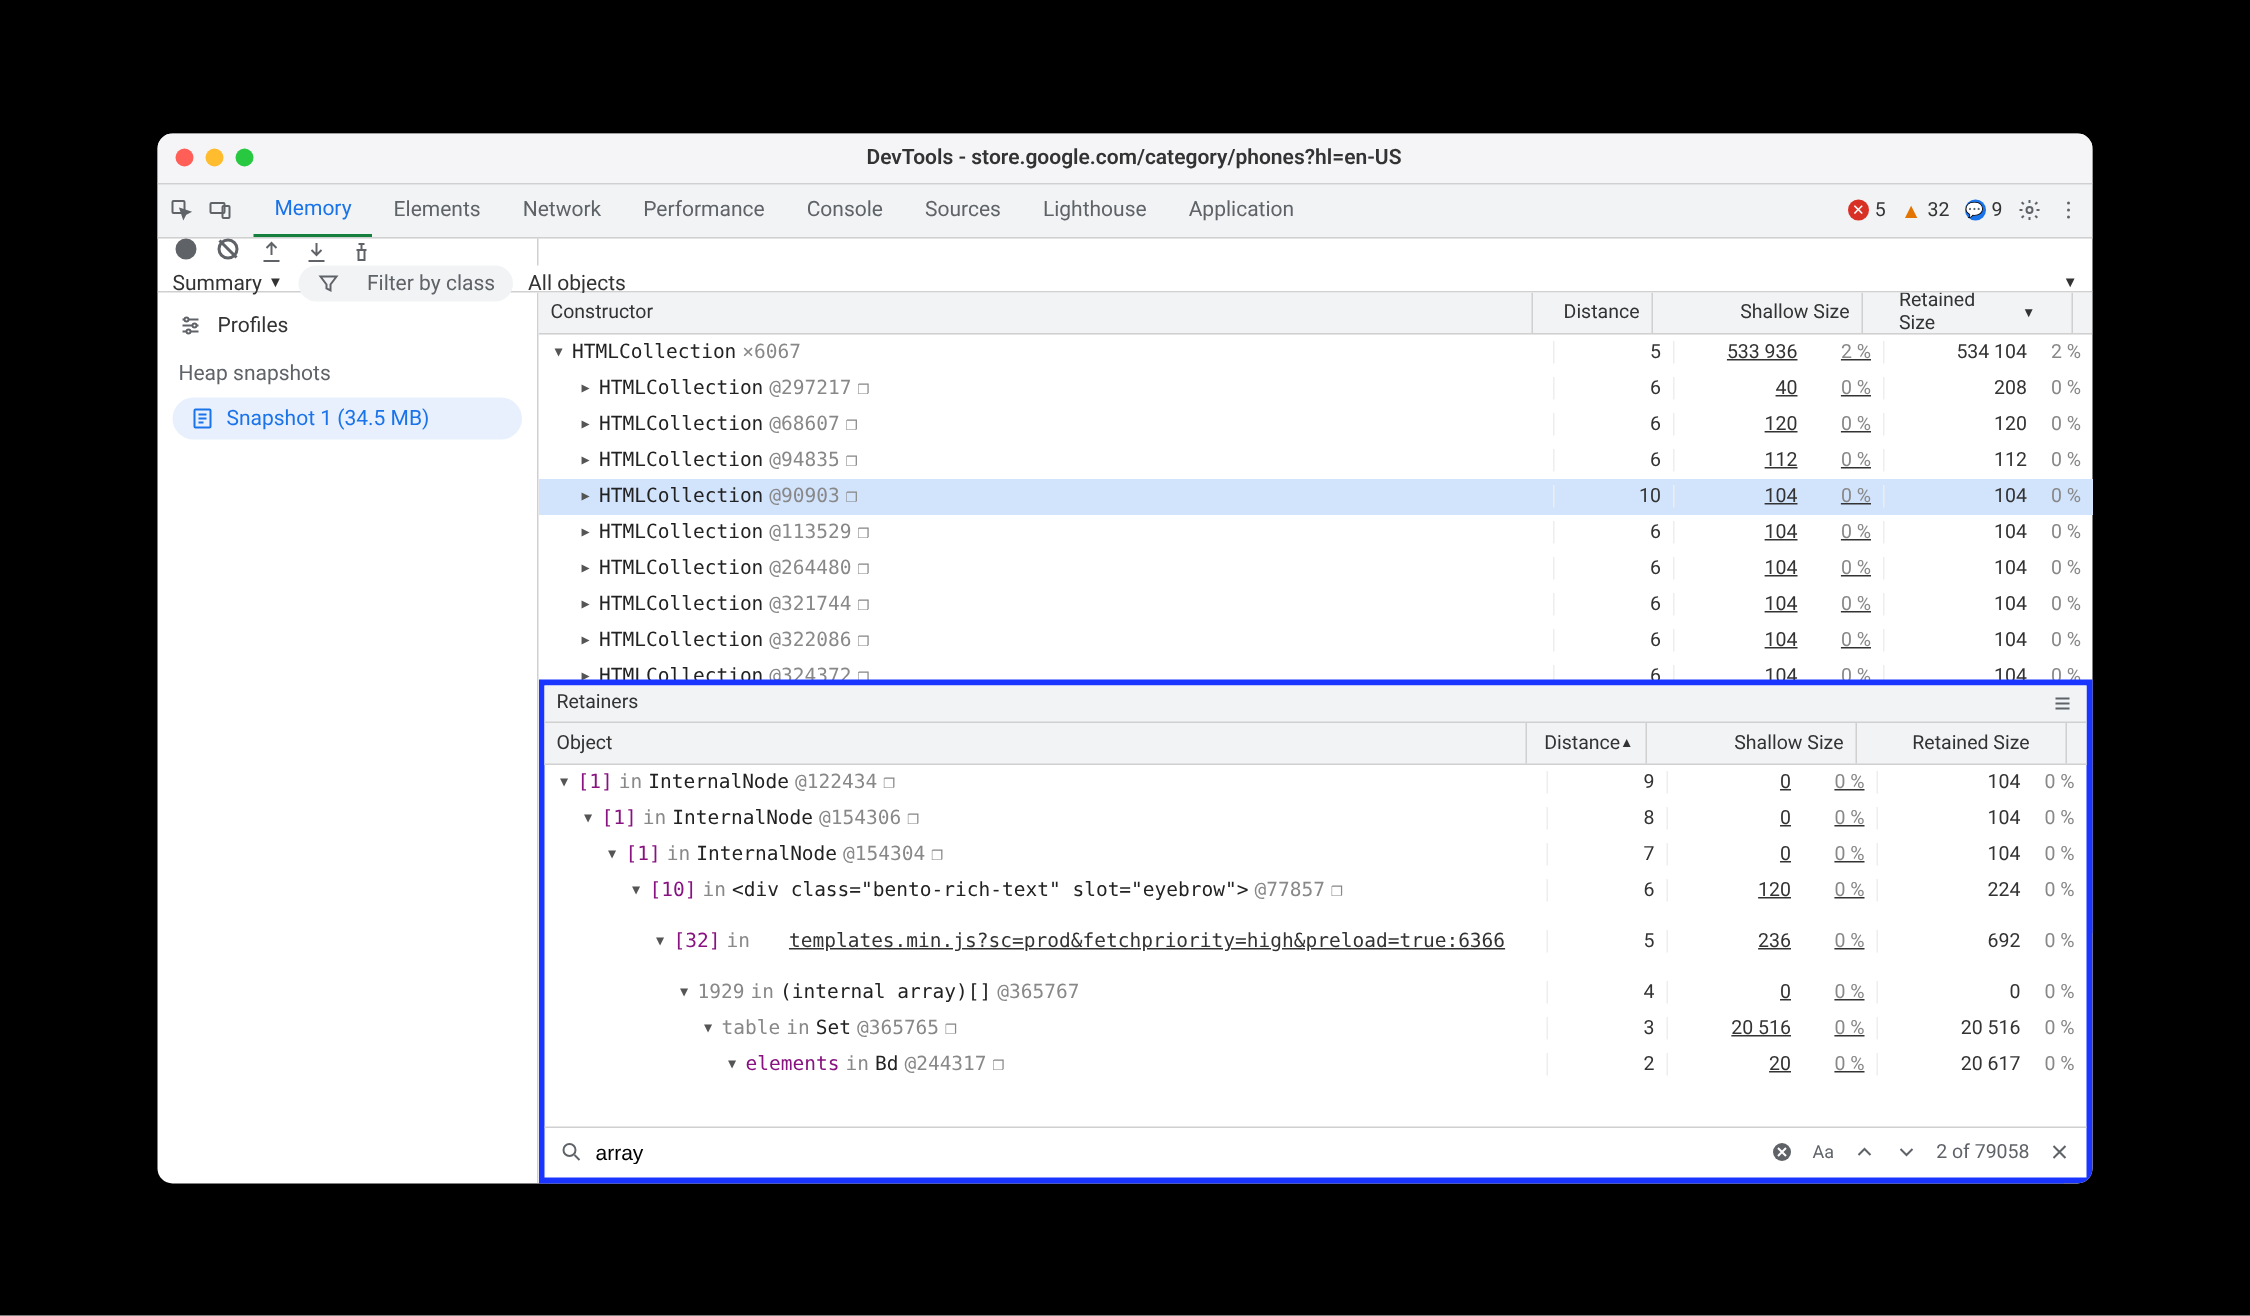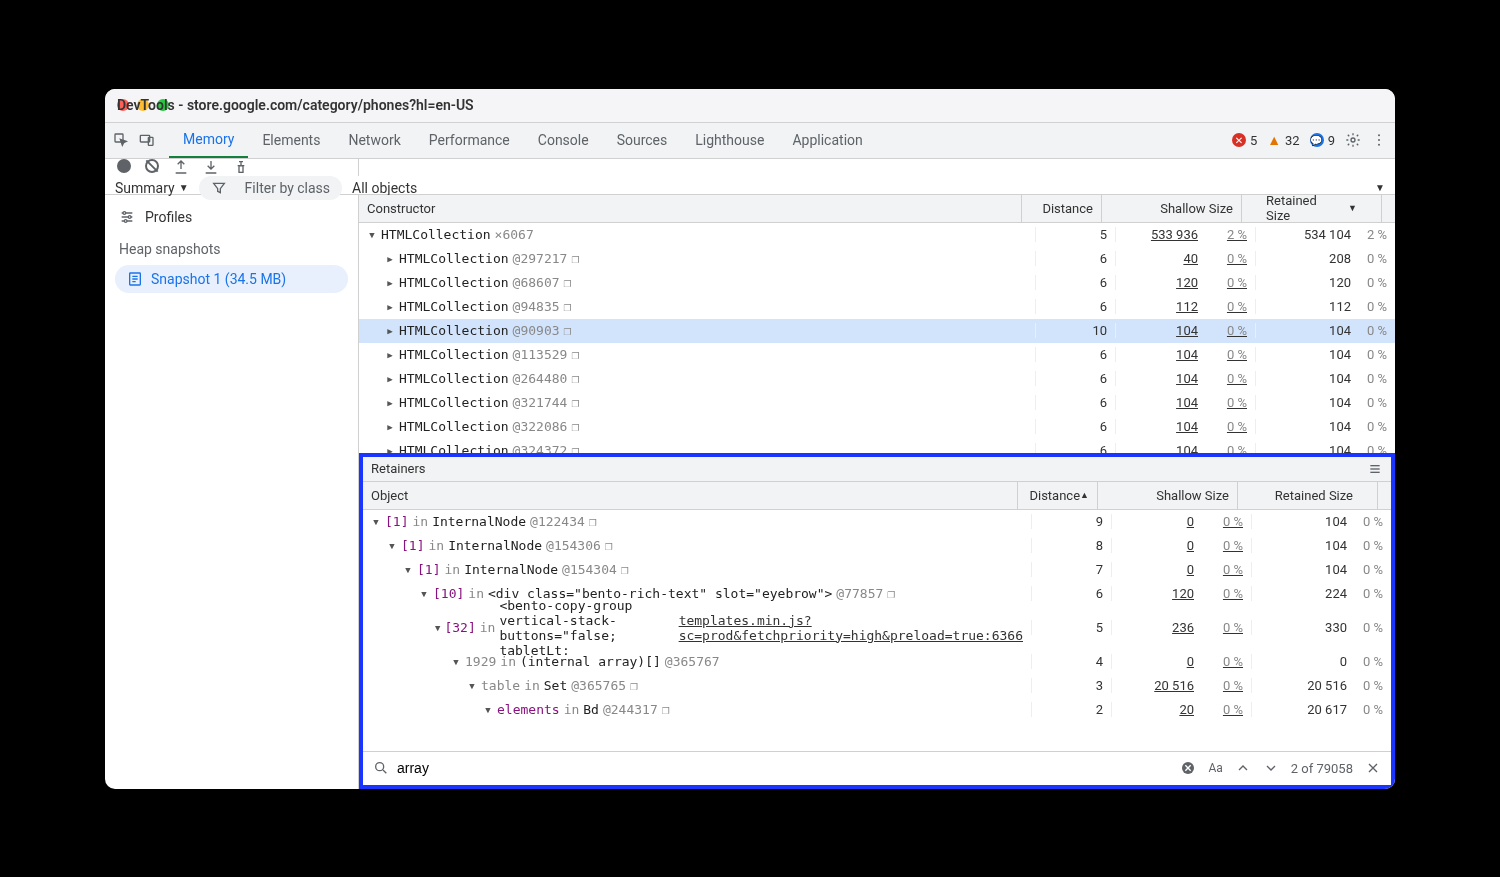--- a/index.html
+++ b/index.html
@@ -31,21 +31,21 @@
   align-items: center;
   padding: 0 12px;
   border-bottom: 1px solid #d0d0d0;
   position: relative;
 }
 .traffic-lights { display: flex; gap: 8px; }
 .tl { width: 12px; height: 12px; border-radius: 50%; }
 .tl.red { background: #ff5f57; }
 .tl.yellow { background: #febc2e; }
 .tl.green { background: #28c840; }
-.title { position: absolute; left: 12px; right: 0; font-weight: 600; font-size: 14px; color: #333; pointer-events: none; }
+.title { position: absolute; left: 12px; right: 0; text-align: center; font-weight: 600; font-size: 14px; color: #333; pointer-events: none; }
 .tabbar {
   height: 36px;
   background: #f1f3f4;
   display: flex;
   align-items: center;
   border-bottom: 1px solid #d0d0d0;
   padding: 0 8px;
   gap: 4px;
 }
 .tabbar-left { display: flex; align-items: center; gap: 10px; padding-right: 10px; }
@@ -576,31 +576,30 @@
               <div class="cell-retained">
                 <span>224</span>
                 <span class="pct">0 %</span>
               </div>
             </div>
             <div class="row" style="height: 44px;">
               <div class="cell-main" style="padding-left: 72px; white-space: normal;">
                 <span class="tw">▼</span> 
                 <span class="idx">[32]</span> 
                 <span class="kw-in">in</span> 
-                <span class="objname">&lt;bento-copy-group vertical-stack-buttons="false; tabletLt:</span> 
                 <br>
                 <span class="underline" style="margin-left:18px">templates.min.js?sc=prod&amp;fetchpriority=high&amp;preload=true:6366</span>
               </div>
               <div class="cell-dist">5</div>
               <div class="cell-shallow">
                 <span>236</span>
                 <span class="pct">0 %</span>
               </div>
               <div class="cell-retained">
-                <span>330</span>
+                <span>692</span>
                 <span class="pct">0 %</span>
               </div>
             </div>
             <div class="row">
               <div class="cell-main" style="padding-left: 88px; white-space: normal;">
                 <span class="tw">▼</span> 
                 <span class="gray">1929</span> 
                 <span class="kw-in">in</span> 
                 <span class="objname">(internal array)[]</span> 
                 <span class="addr">@365767</span> 

